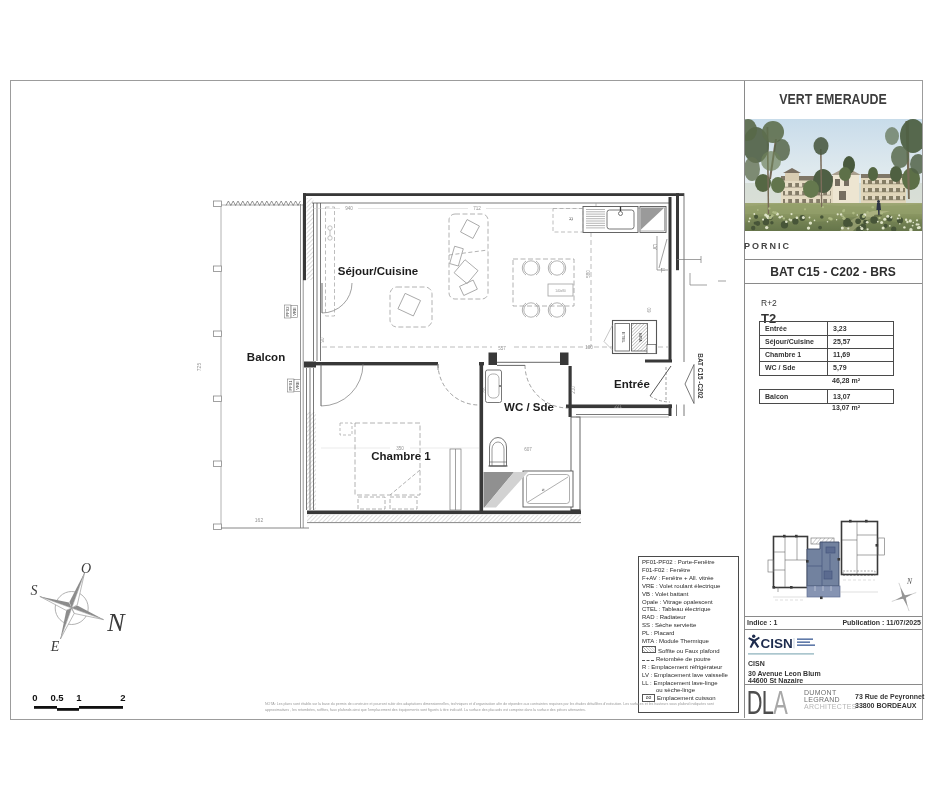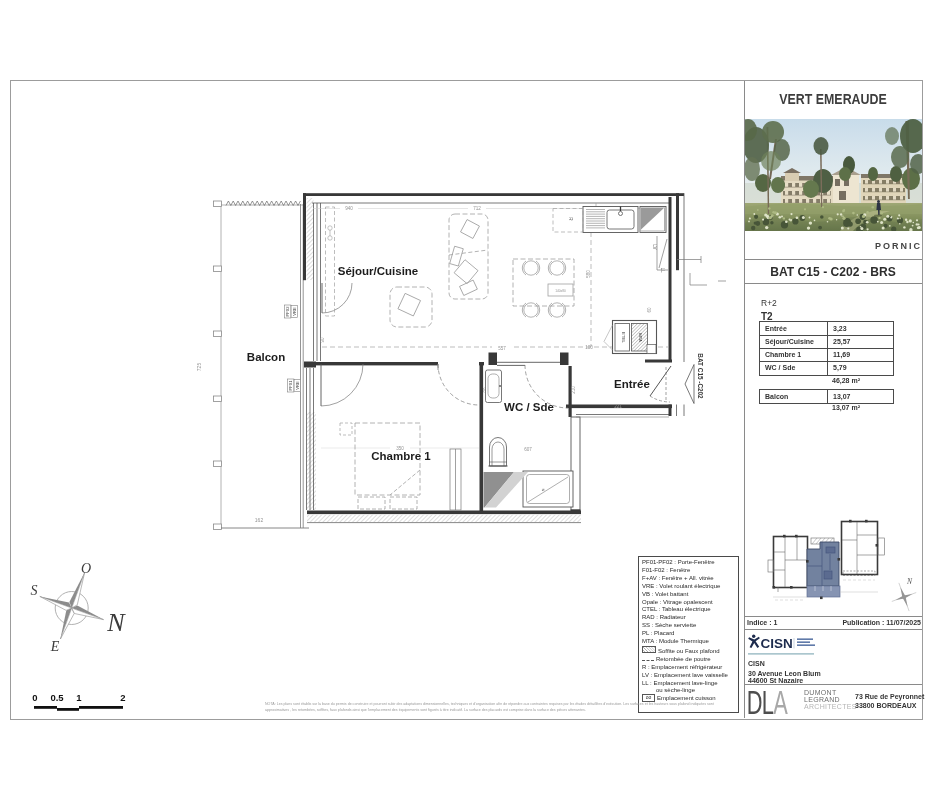--- a/index.html
+++ b/index.html
@@ -563,31 +563,31 @@
 </g>
 <rect x="0" y="0" width="177" height="112" fill="#ffffff" opacity="0.05"></rect>
 
 <g fill="#2c3242">
 <circle cx="133.5" cy="82.5" r="1.5"></circle>
 <path d="M132 84 L135.3 84 L136 91 L134.6 91 L134.6 96 L133.2 96 L133 91 L131.4 91 Z"></path>
 </g>
 <ellipse cx="133" cy="96.5" rx="4" ry="1.1" fill="#4a5535" opacity="0.6"></ellipse>
 </svg>
 
-<div class="t" style="left:744px;top:241px;width:178px;text-align:right;font-size:9px;font-weight:bold;color:#444;letter-spacing:2px;">PORNIC</div>
+<div class="t" style="left:744px;top:241px;width:178px;text-align:left;font-size:9px;font-weight:bold;color:#444;letter-spacing:2px;">PORNIC</div>
 
 <div class="abs" style="left:744px;top:259px;width:178px;height:1px;background:#8a8a8a;"></div>
 
 <div class="t" style="left:744px;top:264px;width:178px;text-align:center;font-size:13px;font-weight:bold;color:#2e2e2e;transform:scaleX(0.93);">BAT C15 - C202 - BRS</div>
 
 <div class="abs" style="left:744px;top:283px;width:178px;height:1px;background:#8a8a8a;"></div>
 
 <div class="t" style="left:761px;top:298px;font-size:8.5px;font-weight:normal;">R+2</div>
 
-<div class="t" style="left:761px;top:311px;font-size:10px;font-weight:bold;">T2</div>
+<div class="t" style="left:761px;top:311px;font-size:13px;font-weight:bold;">T2</div>
 
 <div class="abs" style="left:759px;top:321px;width:133px;height:53px;border:1px solid #4a4a4a;">
 <div class="abs" style="left:0;top:13px;width:133px;height:1px;background:#4a4a4a;"></div>
 <div class="abs" style="left:0;top:26px;width:133px;height:1px;background:#4a4a4a;"></div>
 <div class="abs" style="left:0;top:39px;width:133px;height:1px;background:#4a4a4a;"></div>
 <div class="abs" style="left:67px;top:0;width:1px;height:53px;background:#4a4a4a;"></div>
 <div class="t" style="left:5px;top:3px;font-size:7px;font-weight:bold;">Entrée</div>
 <div class="t" style="left:73px;top:3px;font-size:7px;font-weight:bold;">3,23</div>
 <div class="t" style="left:5px;top:16px;font-size:7px;font-weight:bold;">Séjour/Cuisine</div>
 <div class="t" style="left:73px;top:16px;font-size:7px;font-weight:bold;">25,57</div>

